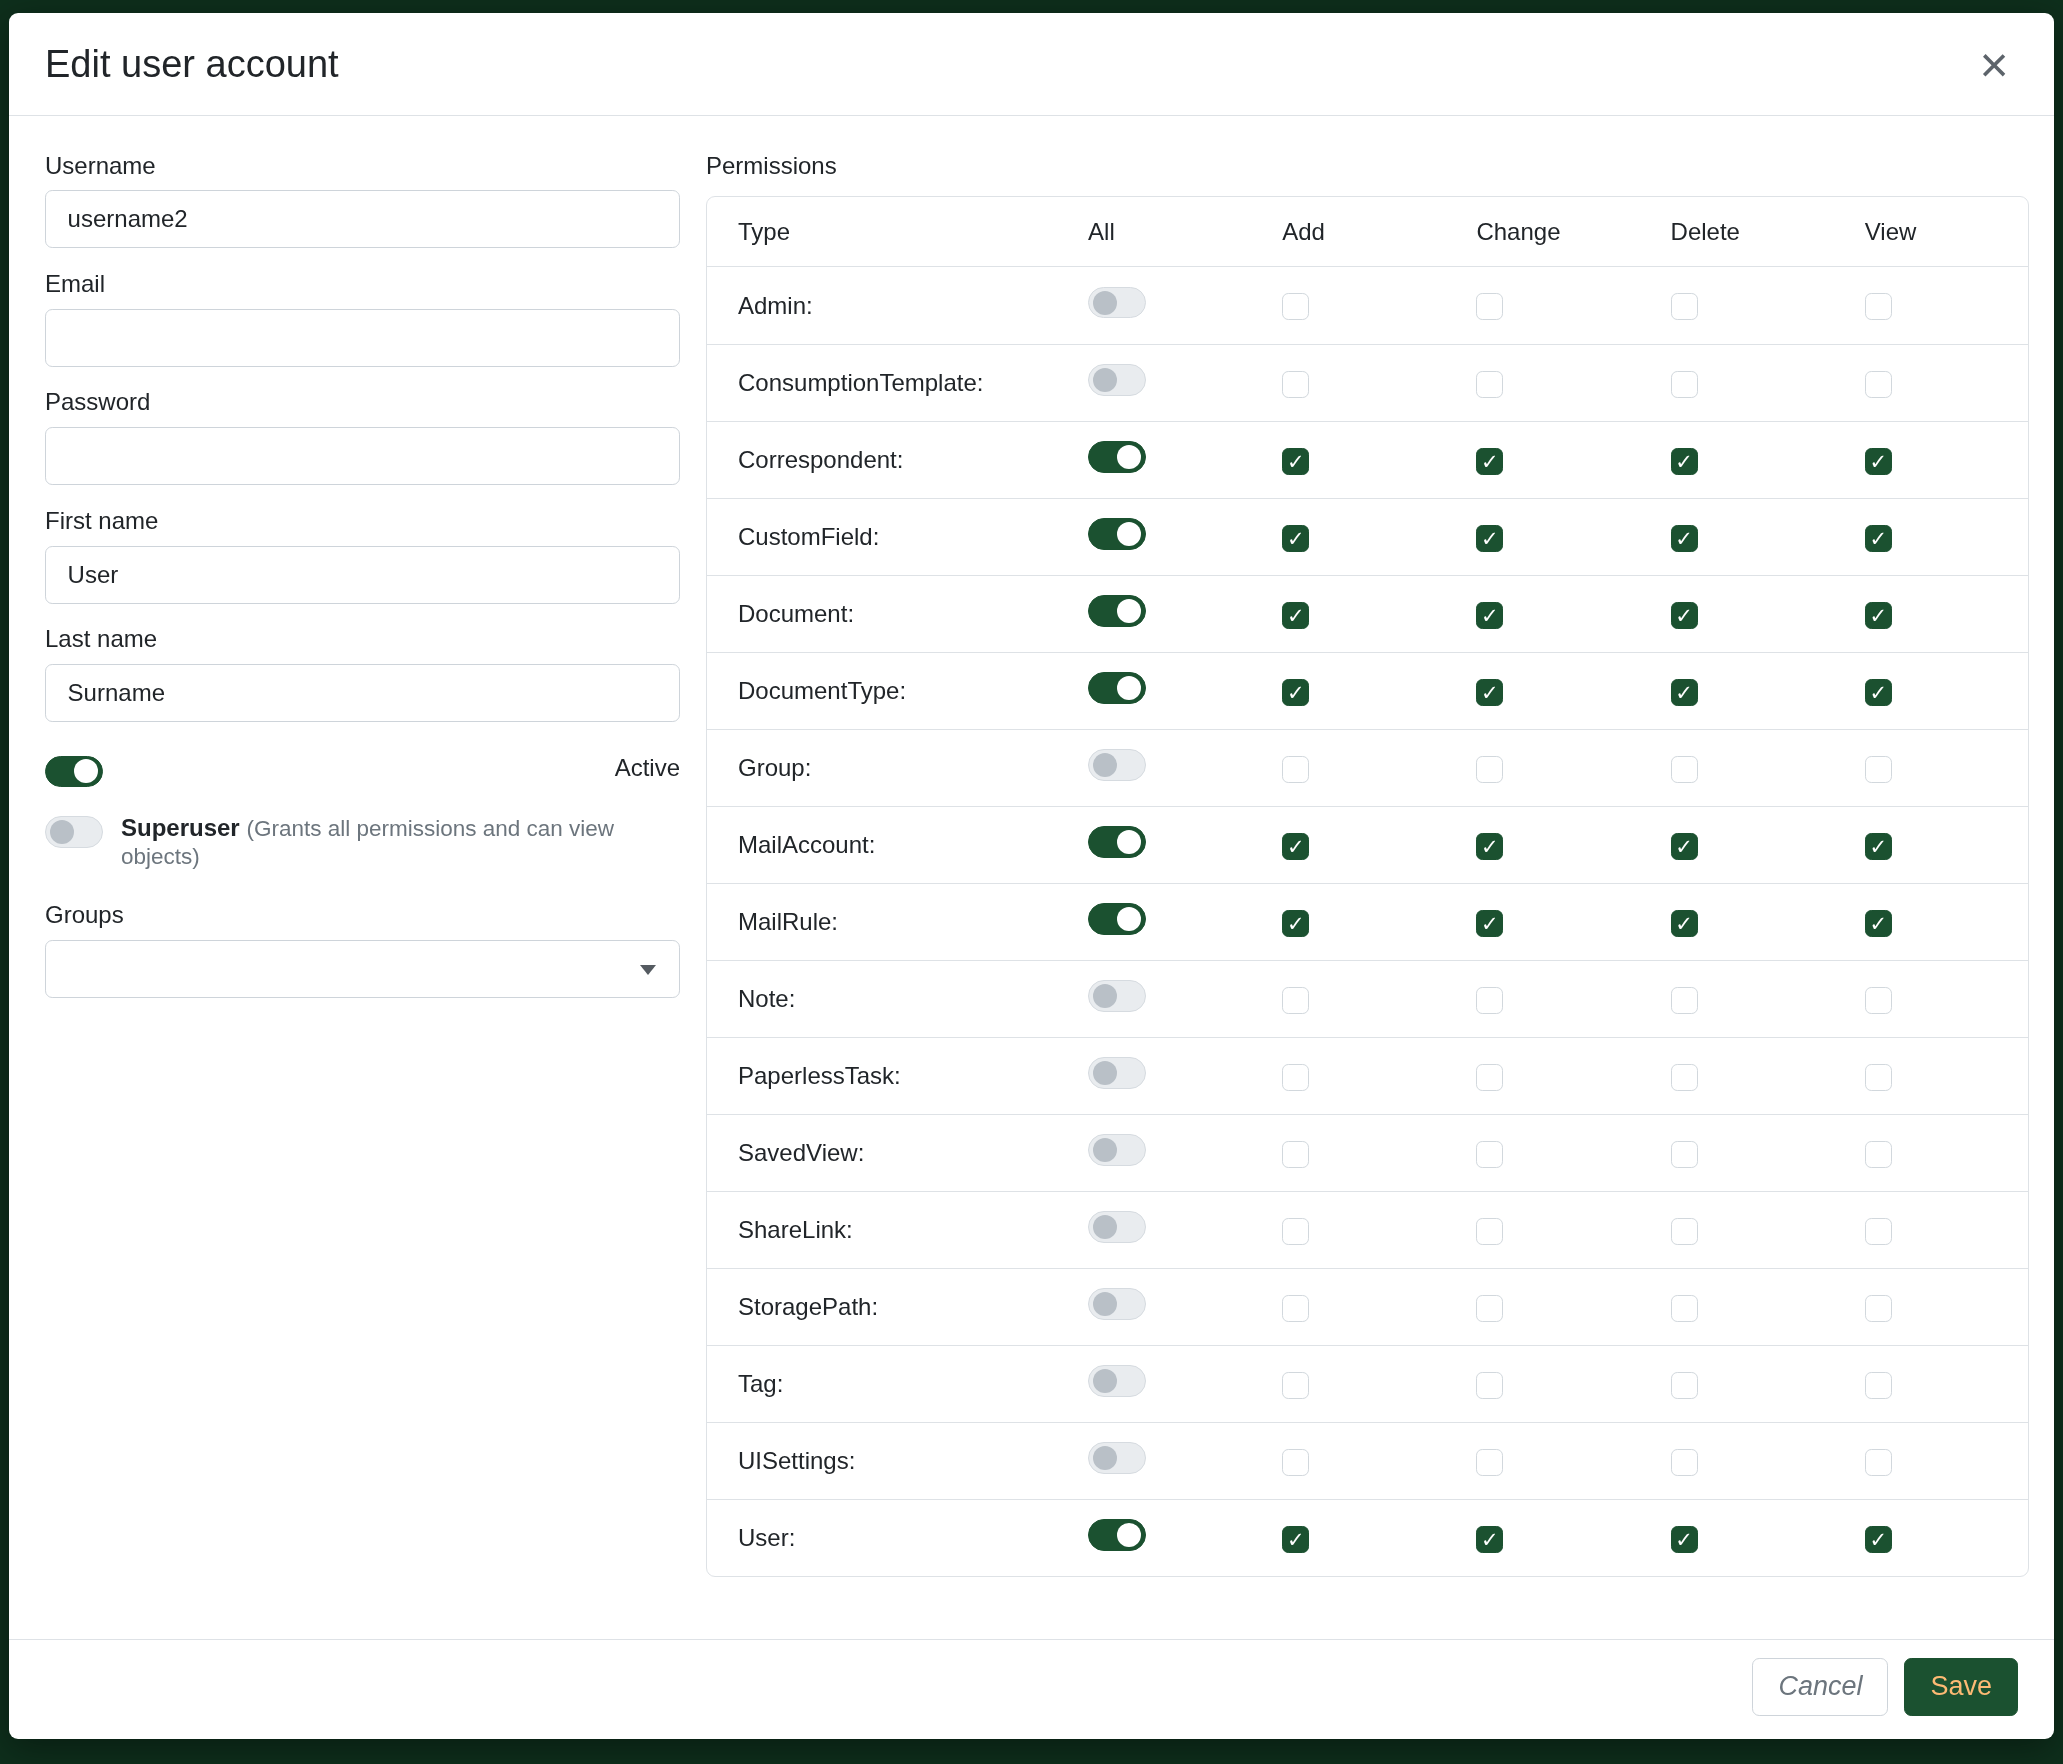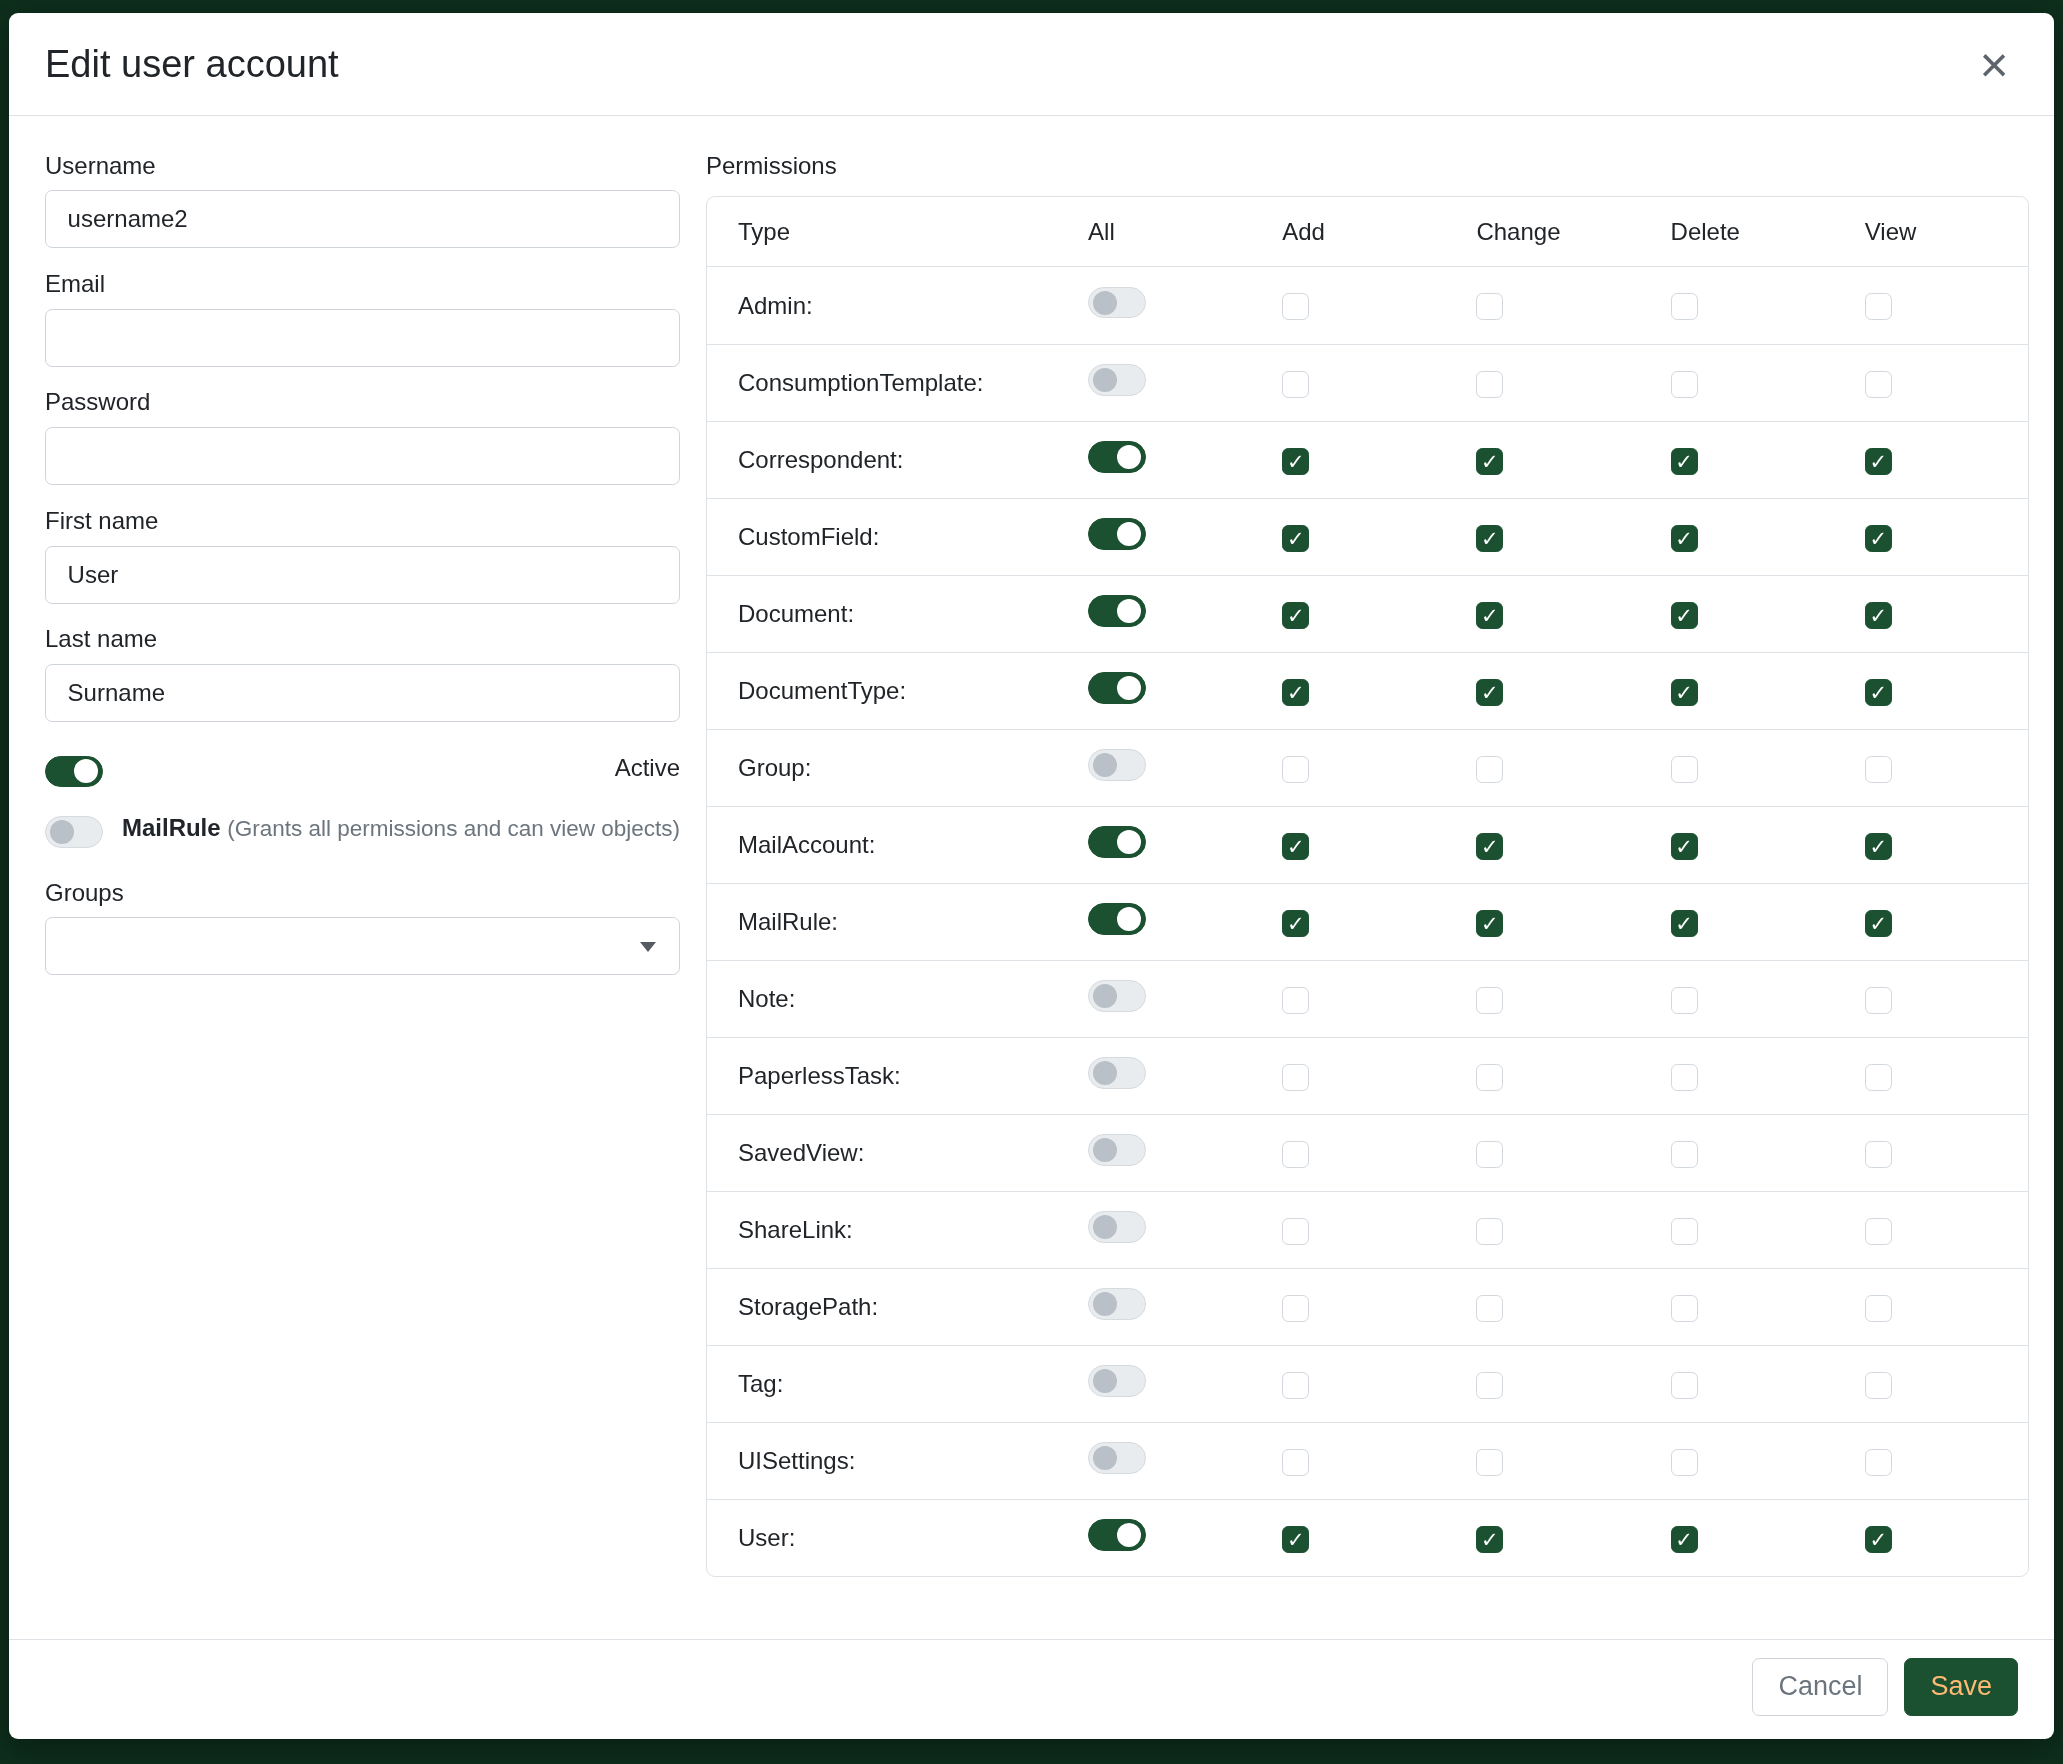--- a/index.html
+++ b/index.html
@@ -100,21 +100,21 @@
   .checkbox.checked::after{content:'✓';color:#fff;font-size:21px;font-weight:700;line-height:1;}
   
   .modal-footer{
     flex:none;display:flex;justify-content:flex-end;align-items:center;gap:16px;
     padding:18px 36px 23.4px;border-top:0.9px solid var(--border);
   }
   .btn{
     font-family:inherit;font-size:27px;border-radius:7.2px;height:58px;
     padding:0 25px;cursor:pointer;line-height:1;
   }
-  .btn-cancel{background:#fff;color:var(--muted);border:0.9px solid var(--input-border);}
+  .btn-cancel{background:#fff;color:var(--muted);border:0.9px solid var(--input-border);font-style:italic;}
   .btn-save{background:var(--accent);color:#fdba74;border:0.9px solid var(--accent);}
 </style>
 </head>
 <body>
 
 <div class="modal">
 
   <div class="modal-header">
     <div class="modal-title">Edit user account</div>
     <button class="close-btn">×</button>
@@ -150,21 +150,21 @@
       </div>
 
       <div class="toggle-row first">
         <span class="switch on"></span>
         <span class="toggle-label">Active</span>
       </div>
 
       <div class="toggle-row">
         <span class="switch"></span>
         <span>
-          <span class="toggle-label bold">MailRule</span>
+          <span class="toggle-label bold">Superuser</span>
           <span class="toggle-hint">(Grants all permissions and can view objects)</span>
         </span>
       </div>
 
       <div class="groups-block">
         <span class="field-label">Groups</span>
         <div class="select-box">
           <span></span>
           <span class="select-caret"></span>
         </div>

